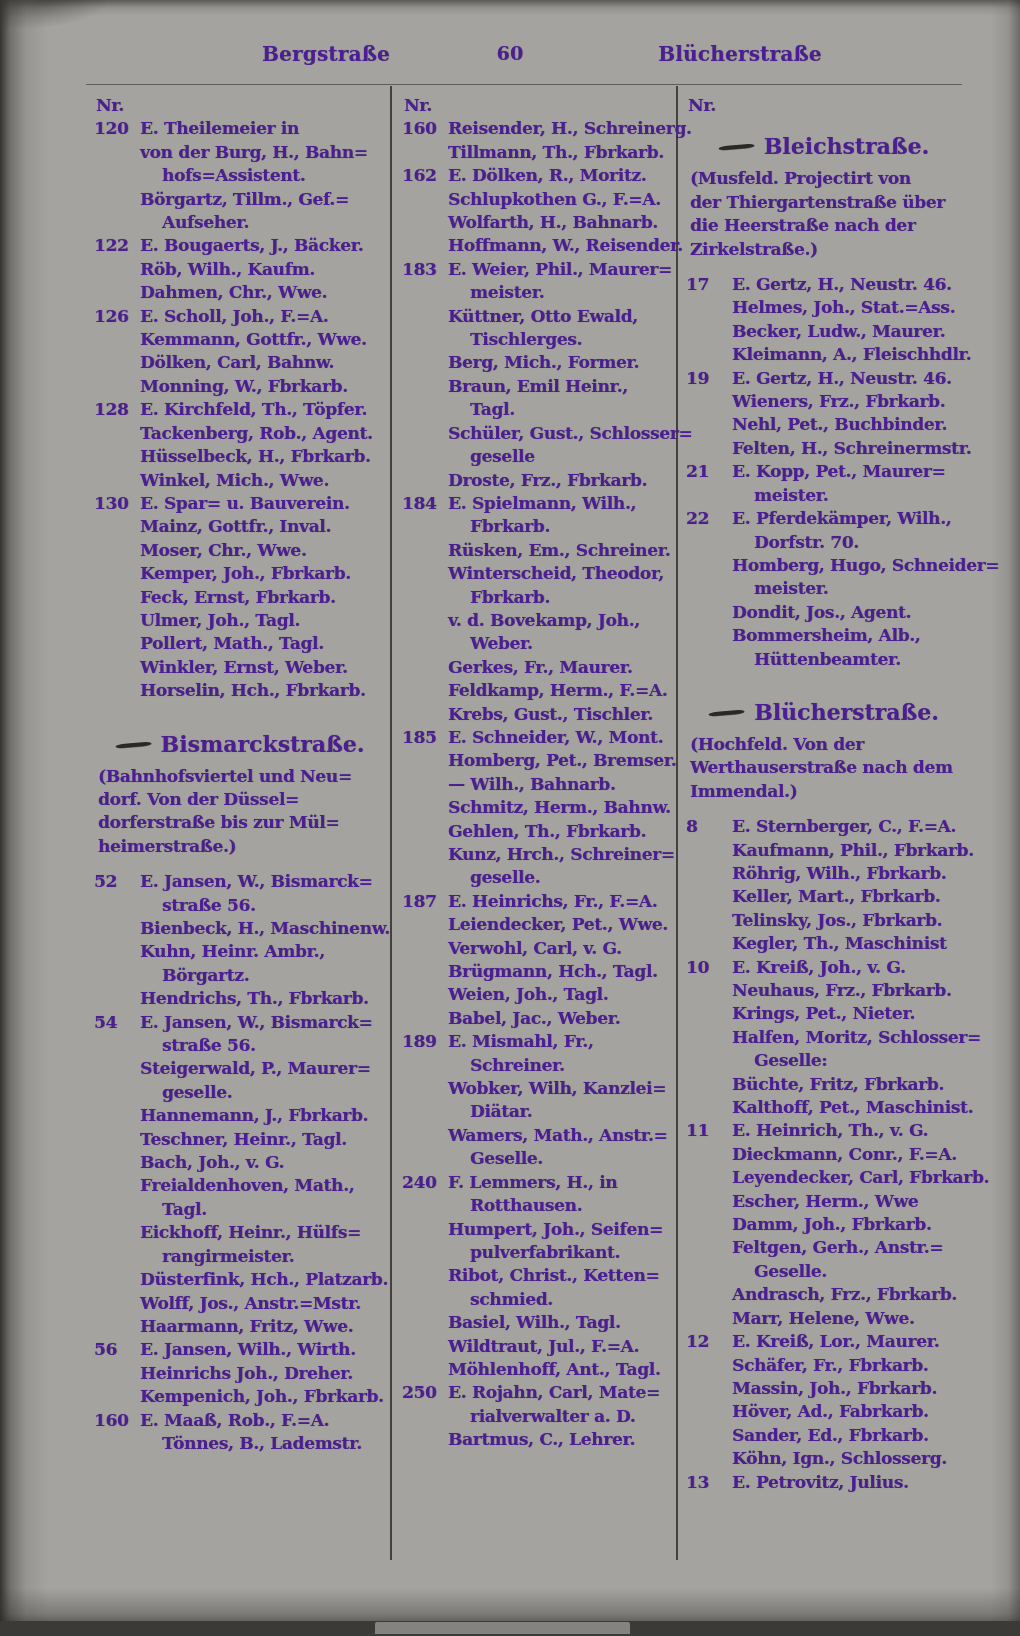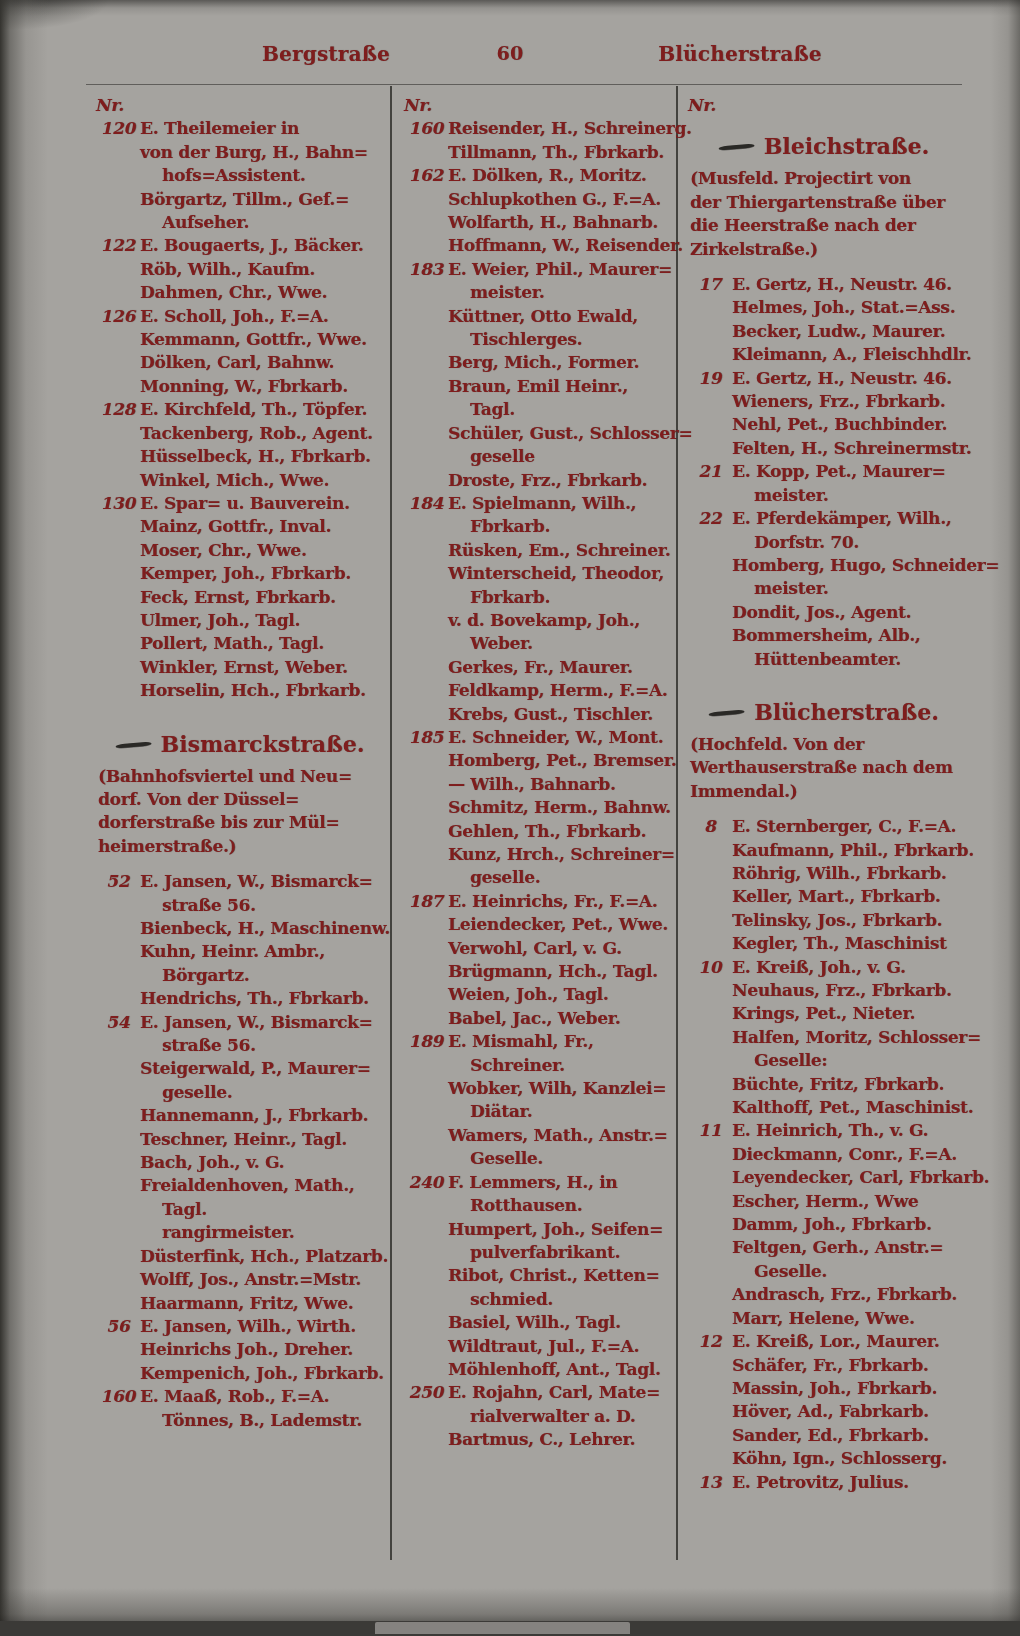--- a/index.html
+++ b/index.html
@@ -4,21 +4,21 @@
 <style>
   * { box-sizing: border-box; }
   html, body { margin: 0; padding: 0; background: #8a8886; }
   body { font-family: "DejaVu Serif", "Liberation Serif", serif; }
 
   .page {
     position: relative;
     width: 1020px;
     height: 1636px;
     overflow: hidden;
-    color: #7f1d1d;
+    color: #4c1d95;
     background:
       radial-gradient(ellipse 60% 40% at 48% 30%, rgba(255,255,255,0.10), transparent 70%),
       radial-gradient(ellipse 50% 35% at 20% 80%, rgba(0,0,0,0.08), transparent 70%),
       radial-gradient(ellipse 40% 25% at 85% 10%, rgba(0,0,0,0.07), transparent 75%),
       linear-gradient(115deg, #a19f9b, #abaa a6 35%, #a8a6a2 65%, #9b9995);
     background-color: #a5a39f;
   }
 
   
   .edge { position: absolute; pointer-events: none; z-index: 5; }
@@ -52,22 +52,22 @@
   .vrule-2 { left: 676px; }
 
   
   .col { position: absolute; top: 94px; font-size: 17px; line-height: 23.4px; font-weight: 700;
     letter-spacing: -0.3px; text-shadow: 0.4px 0.4px 0.7px rgba(25,24,20,0.45); z-index: 3; }
   .col-1 { left: 94px;  width: 292px; }
   .col-2 { left: 402px; width: 268px; }
   .col-3 { left: 686px; width: 276px; }
 
   .line { position: relative; padding-left: 46px; white-space: nowrap; min-height: 23.4px; }
-  .line .num { position: absolute; left: 6px; top: 0; width: 38px; text-align: center; font-style: italic; }
-  .line.label { padding-left: 2px; font-style: italic; }
+  .line .num { position: absolute; left: 0; top: 0; width: 38px; text-align: left; }
+  .line.label { padding-left: 2px; }
   .line.note  { padding-left: 4px; }
   .line.cont  { padding-left: 68px; }
   .line.gap   { padding: 0; min-height: 0; }
   .line.heading { padding-left: 0; text-align: center; font-size: 22px; line-height: 30px;
     margin: 2px 0 6px; letter-spacing: 0; }
   .swash { display: inline-block; width: 36px; height: 4px; background: #2a2926;
     border-radius: 50% / 100%; transform: rotate(-5deg) translateY(-5px); margin-right: 9px;
     box-shadow: 0 0.5px 0.6px rgba(0,0,0,0.4); }
 </style>
 </head>
@@ -124,20 +124,21 @@
       <div class="line entry"><span>Hendrichs, Th., Fbrkarb.</span></div>
       <div class="line entry"><span class="num">54</span><span>E. Jansen, W., Bismarck=</span></div>
       <div class="line cont"><span>straße 56.</span></div>
       <div class="line entry"><span>Steigerwald, P., Maurer=</span></div>
       <div class="line cont"><span>geselle.</span></div>
       <div class="line entry"><span>Hannemann, J., Fbrkarb.</span></div>
       <div class="line entry"><span>Teschner, Heinr., Tagl.</span></div>
       <div class="line entry"><span>Bach, Joh., v. G.</span></div>
       <div class="line entry"><span>Freialdenhoven, Math.,</span></div>
       <div class="line cont"><span>Tagl.</span></div>
+      <div class="line entry"><span>Eickhoff, Heinr., Hülfs=</span></div>
       <div class="line cont"><span>rangirmeister.</span></div>
       <div class="line entry"><span>Düsterfink, Hch., Platzarb.</span></div>
       <div class="line entry"><span>Wolff, Jos., Anstr.=Mstr.</span></div>
       <div class="line entry"><span>Haarmann, Fritz, Wwe.</span></div>
       <div class="line entry"><span class="num">56</span><span>E. Jansen, Wilh., Wirth.</span></div>
       <div class="line entry"><span>Heinrichs Joh., Dreher.</span></div>
       <div class="line entry"><span>Kempenich, Joh., Fbrkarb.</span></div>
       <div class="line entry"><span class="num">160</span><span>E. Maaß, Rob., F.=A.</span></div>
       <div class="line cont"><span>Tönnes, B., Lademstr.</span></div>
     </div>

